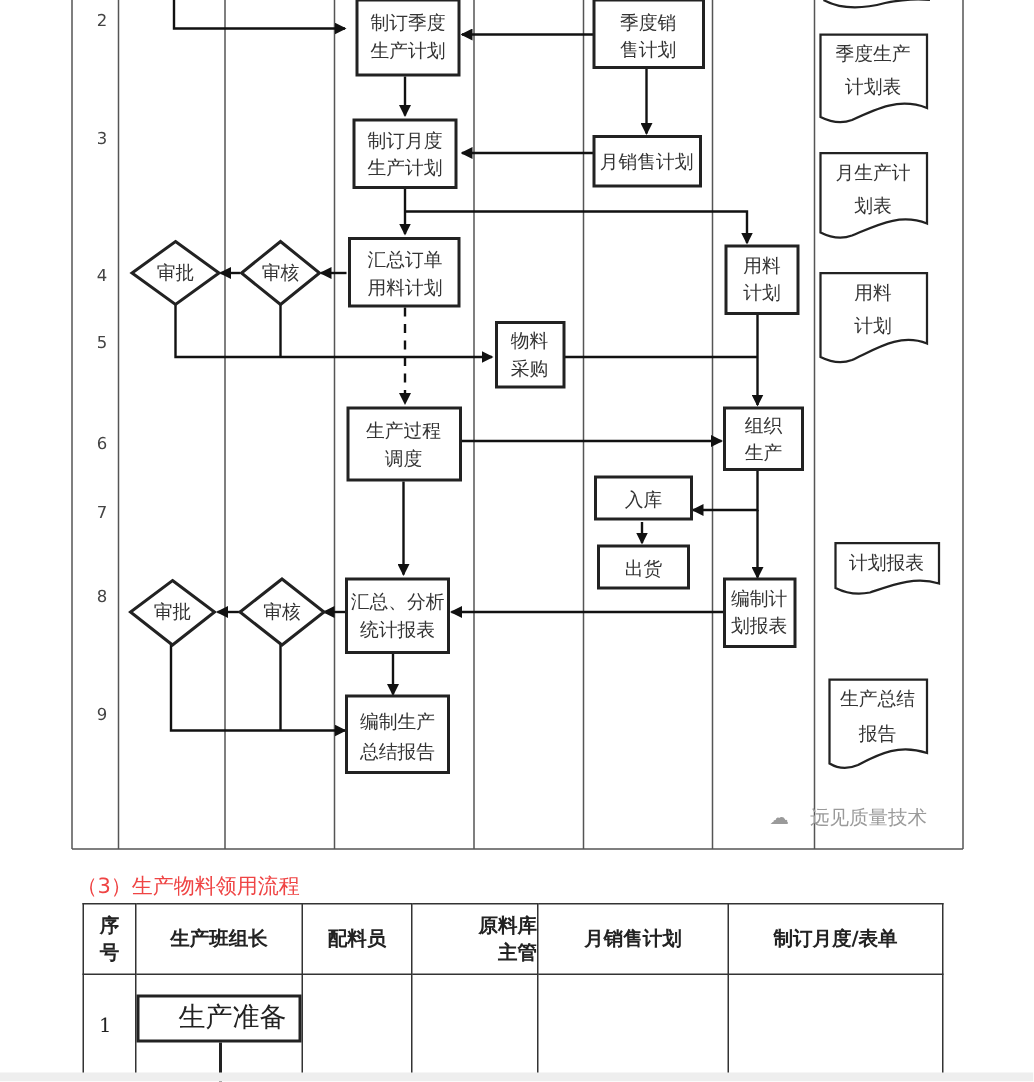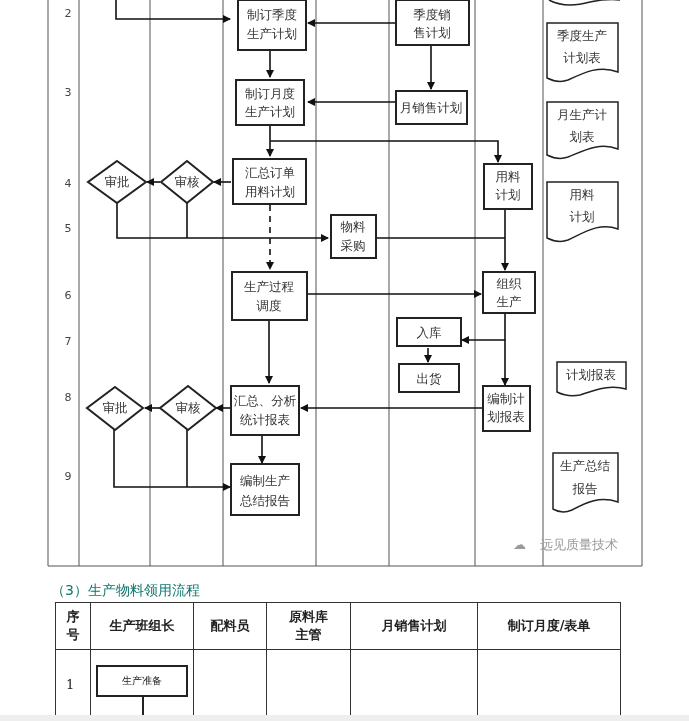--- a/index.html
+++ b/index.html
@@ -6,26 +6,26 @@
   body{width:689px;height:721px;position:relative;overflow:hidden;font-family:"DejaVu Sans",sans-serif;color:#222;}
   #flow{position:absolute;left:0;top:0;width:689px;height:580px;}
   .num{font-size:11px;fill:#444;font-family:"DejaVu Sans",sans-serif;}
   .lbl{font-size:12.5px;fill:#333;font-family:"DejaVu Sans",sans-serif;}
   .lane{stroke:#555;stroke-width:1;}
   .box{fill:#fff;stroke:#222;stroke-width:2;}
   .doc{fill:#fff;stroke:#222;stroke-width:1.5;}
   .ln{stroke:#111;stroke-width:1.6;fill:none;}
   .dash{stroke:#111;stroke-width:1.6;fill:none;stroke-dasharray:6 5;}
   .wm{font-size:13px;fill:#9a9a9a;font-family:"DejaVu Sans",sans-serif;}
-  #section-title{position:absolute;left:51px;top:582px;font-size:14px;color:#0f766e;font-family:"DejaVu Sans",sans-serif;}
+  #section-title{position:absolute;left:51px;top:582px;font-size:14px;color:#ef4444;font-family:"DejaVu Sans",sans-serif;}
   #table2{position:absolute;left:55px;top:602px;border-collapse:collapse;}
   #table2 td,#table2 th{border:1px solid #333;padding:0;text-align:center;font-size:13px;font-weight:bold;color:#222;font-family:"DejaVu Serif",serif;}
   #table2 th{height:46px;}
   #table2 td{height:68px;vertical-align:middle;font-weight:normal;}
-  .prep-box{display:inline-block;border:2px solid #222;width:88px;height:28px;line-height:28px;font-size:10px;font-weight:normal;margin-top:-14px;position:relative;}
+  .prep-box{display:inline-block;border:2px solid #222;width:88px;height:28px;line-height:28px;font-size:18px;font-weight:normal;margin-top:-14px;position:relative;padding-left:18px;}
   .prep-line{position:absolute;left:50%;top:30px;width:2px;height:40px;background:#222;}
   #bottom-band{position:absolute;left:0;top:715px;width:689px;height:6px;background:#eeeeee;}
 </style>
 </head>
 <body>
 
 <svg id="flow" viewBox="0 0 689 580" xmlns="http://www.w3.org/2000/svg">
   <defs>
     <marker id="ah" markerWidth="8" markerHeight="8" refX="7" refY="4" orient="auto" markerUnits="userSpaceOnUse">
       <path d="M0,0 L8,4 L0,8 Z" fill="#111"></path>
@@ -234,21 +234,21 @@
 
 <table id="table2">
   <tbody>
       <tr>
     <th style="width:34px;">
       <div>序</div>
       <div>号</div>
     </th>
     <th style="width:102px;margin-left:12px;">生产班组长</th>
     <th style="width:72px;">配料员</th>
-    <th style="width:83px;">
+    <th style="width:83px;text-align:right;">
       <div>原料库</div>
       <div>主管</div>
     </th>
     <th style="width:126px;">月销售计划</th>
     <th style="width:142px;">制订月度/表单</th>
   </tr>
   <tr>
     <td style="text-align:left;padding-left:10px;font-family:'DejaVu Serif',serif;">1</td>
     <td>
       <div class="prep-box">

